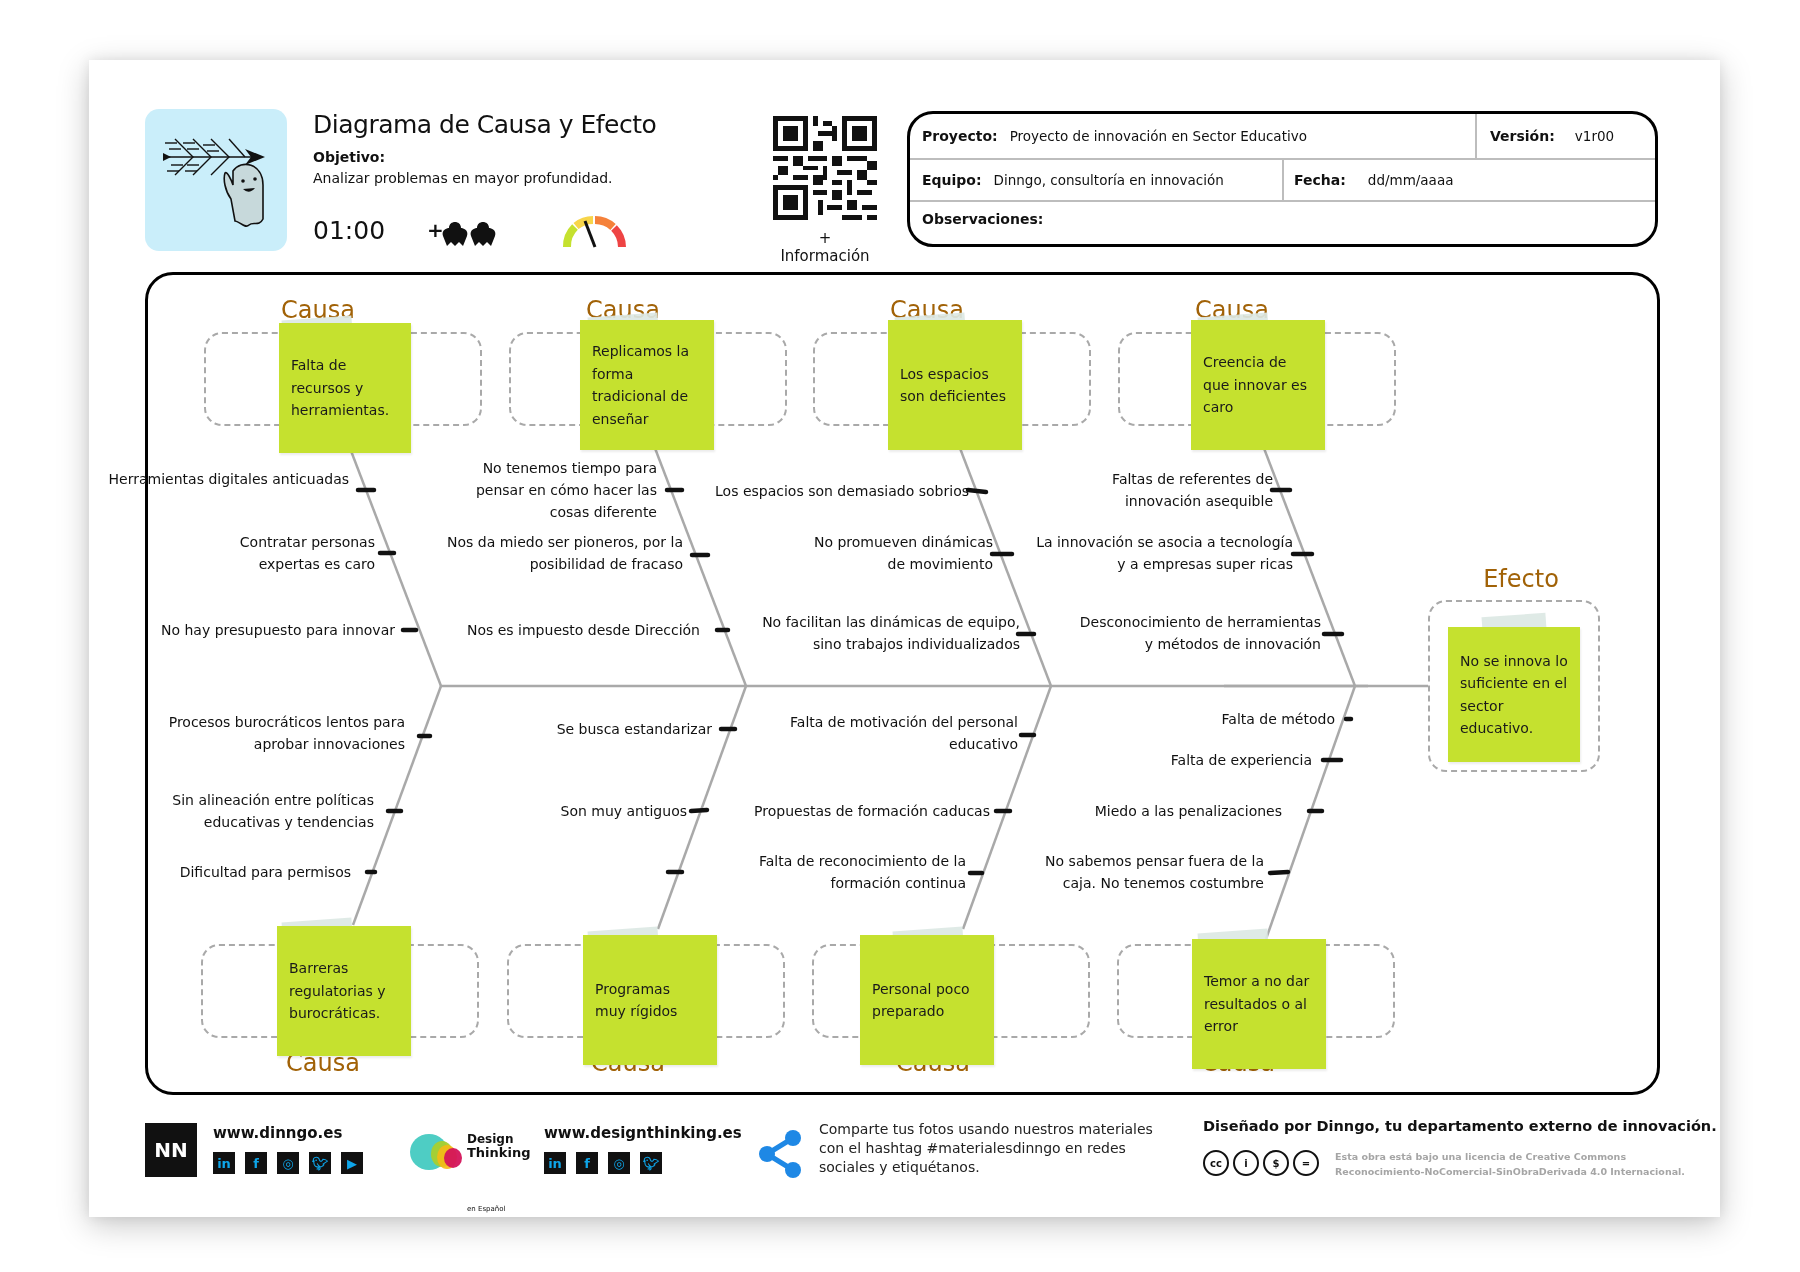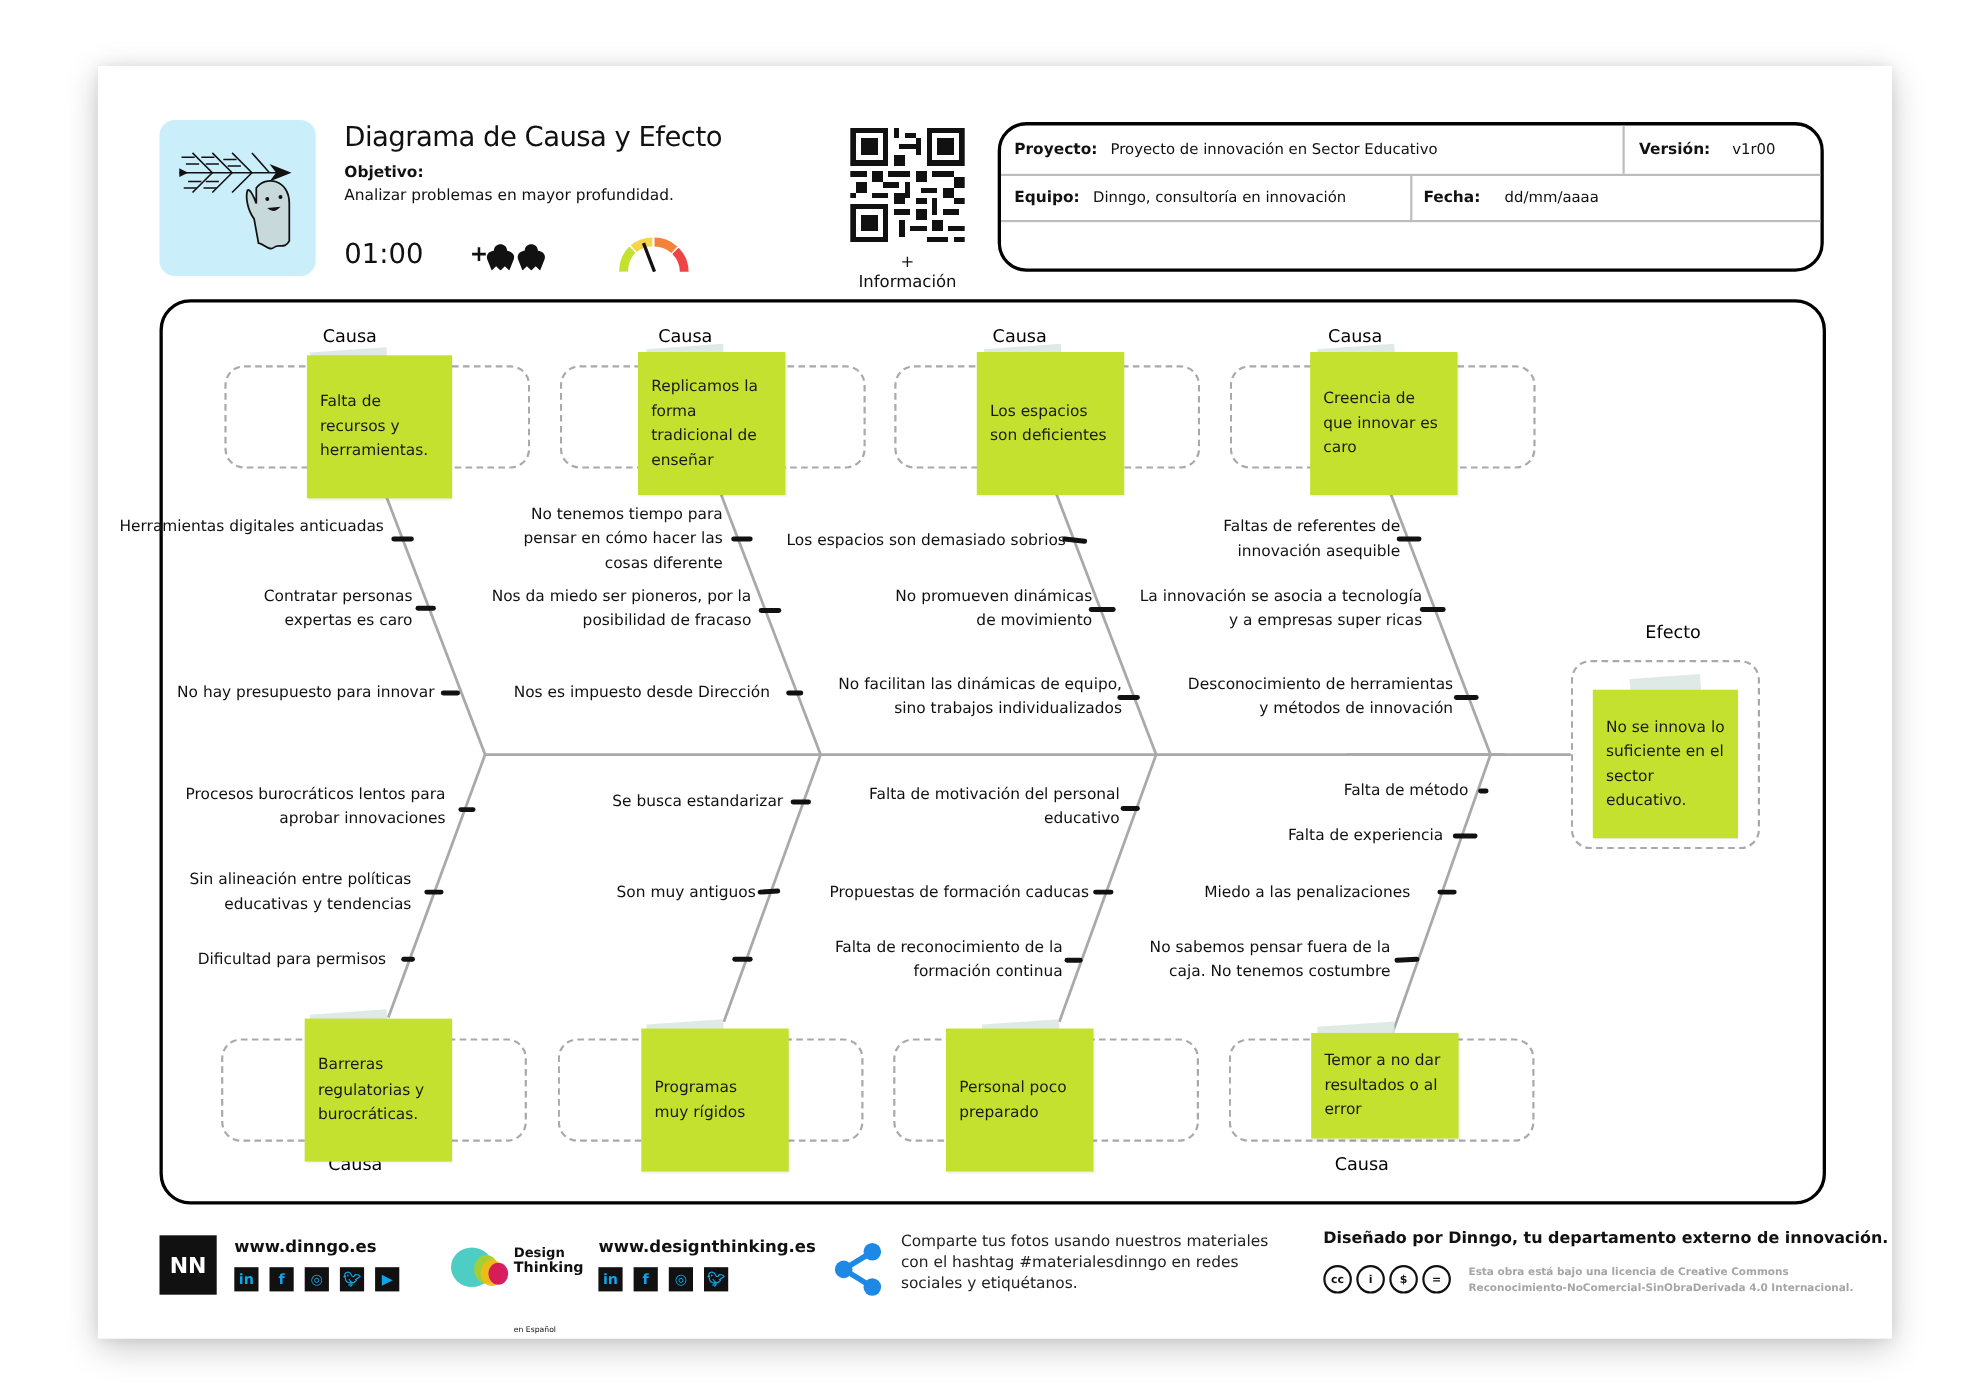--- a/index.html
+++ b/index.html
@@ -25,21 +25,21 @@
     left: 818px; top: 51px; width: 751px; height: 136px; border: 3px solid #000; border-radius: 26px; overflow: hidden;
   }
   .info-row { position: absolute; left: 0; right: 17px; display: flex; align-items: center; font-size: 14px; }
   .info-row .lab { font-weight: bold; margin-left: 12px; }
   .info-row .val { margin-left: 12px; font-family: "DejaVu Sans", sans-serif; font-size: 13.5px; }
   .hline { position: absolute; left: 0; right: 0; height: 2px; background: #bdbdbd; }
   .vline { position: absolute; width: 2px; background: #bdbdbd; }
   
   .main-box { left: 56px; top: 212px; width: 1515px; height: 823px; border: 3.5px solid #000; border-radius: 28px; }
   .dash-box { position: absolute; border: 2.5px dashed #a9a9a9; border-radius: 18px; }
-  .zone-label { position: absolute; color: #000000; font-size: 16px; text-align: center; }
+  .zone-label { position: absolute; color: #a16207; font-size: 24px; text-align: center; }
   .sticky {
     position: absolute; background: #c5e12f; font-size: 14px; line-height: 22.5px; color: #1a1a1a;
     padding: 0 12px; display: flex; flex-direction: column; justify-content: center;
     box-shadow: 1px 2px 2px rgba(0,0,0,0.08);
   }
   .tape { position: absolute; width: 70px; height: 16px; background: rgba(220,232,228,0.92); transform: rotate(-4deg); }
   .sub {
     position: absolute; font-size: 14px; line-height: 22px; text-align: right; color: #111; white-space: nowrap;
   }
   svg.bones { position: absolute; left: 0; top: 0; }
@@ -163,20 +163,24 @@
     <div class="info-row" style="top:46px;height:40px;">
       <span class="lab">Equipo:</span>
       <span class="val">Dinngo, consultoría en innovación</span>
     </div>
     <div class="vline" style="left:372px;top:46px;height:40px;"></div>
     <div class="info-row" style="top:46px;height:40px;left:384px;">
       <span class="lab" style="margin-left:0">Fecha:</span>
       <span class="val" style="margin-left:22px">dd/mm/aaaa</span>
     </div>
     <div class="hline" style="top:86px;"></div>
+    <div class="info-row" style="top:88px;height:34px;">
+      <span class="lab">Observaciones:</span>
+      <span class="val"></span>
+    </div>
   </div>
 
   <div class="abs main-box">
     <svg class="bones" width="1508" height="816" viewBox="0 0 1508 816">
       <g stroke="#a9a9a9" stroke-width="2.5" fill="none">
         <line x1="293" y1="411" x2="1220" y2="411"></line>
         <line x1="1076" y1="411" x2="1280" y2="411"></line>
 
         <line x1="200" y1="168" x2="293" y2="411"></line>
         <line x1="505" y1="168" x2="598" y2="411"></line>
@@ -282,21 +286,21 @@
     <div class="sticky" style="left:435px;top:660px;width:134px;height:130px;">Programas muy rígidos</div>
 
     <div class="dash-box" style="left:664px;top:669px;width:278px;height:94px;"></div>
     <div class="zone-label" style="left:735px;top:774px;width:100px;">Causa</div>
     <div class="tape" style="left:745px;top:654px;"></div>
     <div class="sticky" style="left:712px;top:660px;width:134px;height:130px;">Personal poco preparado</div>
 
     <div class="dash-box" style="left:969px;top:669px;width:278px;height:94px;"></div>
     <div class="zone-label" style="left:1040px;top:774px;width:100px;">Causa</div>
     <div class="tape" style="left:1050px;top:656px;"></div>
-    <div class="sticky" style="left:1044px;top:664px;width:134px;height:96px;">Temor a no dar resultados o al error</div>
+    <div class="sticky" style="left:1044px;top:664px;width:134px;height:130px;">Temor a no dar resultados o al error</div>
 
     <div class="zone-label" style="left:1313px;top:290px;width:120px;">Efecto</div>
     <div class="dash-box" style="left:1280px;top:325px;width:172px;height:172px;"></div>
     <div class="tape" style="left:1334px;top:340px;width:64px;"></div>
     <div class="sticky" style="left:1300px;top:352px;width:132px;height:135px;">No se innova lo suficiente en el sector educativo.</div>
   </div>
 
   <div class="abs" style="left:56px;top:1063px;width:52px;height:54px;background:#111;color:#ffffff;font-weight:bold;font-size:20px;display:flex;align-items:center;justify-content:center;">NN</div>
   <div class="abs foot-text" style="left:124px;top:1064px;font-weight:bold;">www.dinngo.es</div>
   <div class="abs social" style="left:124px;top:1092px;">

